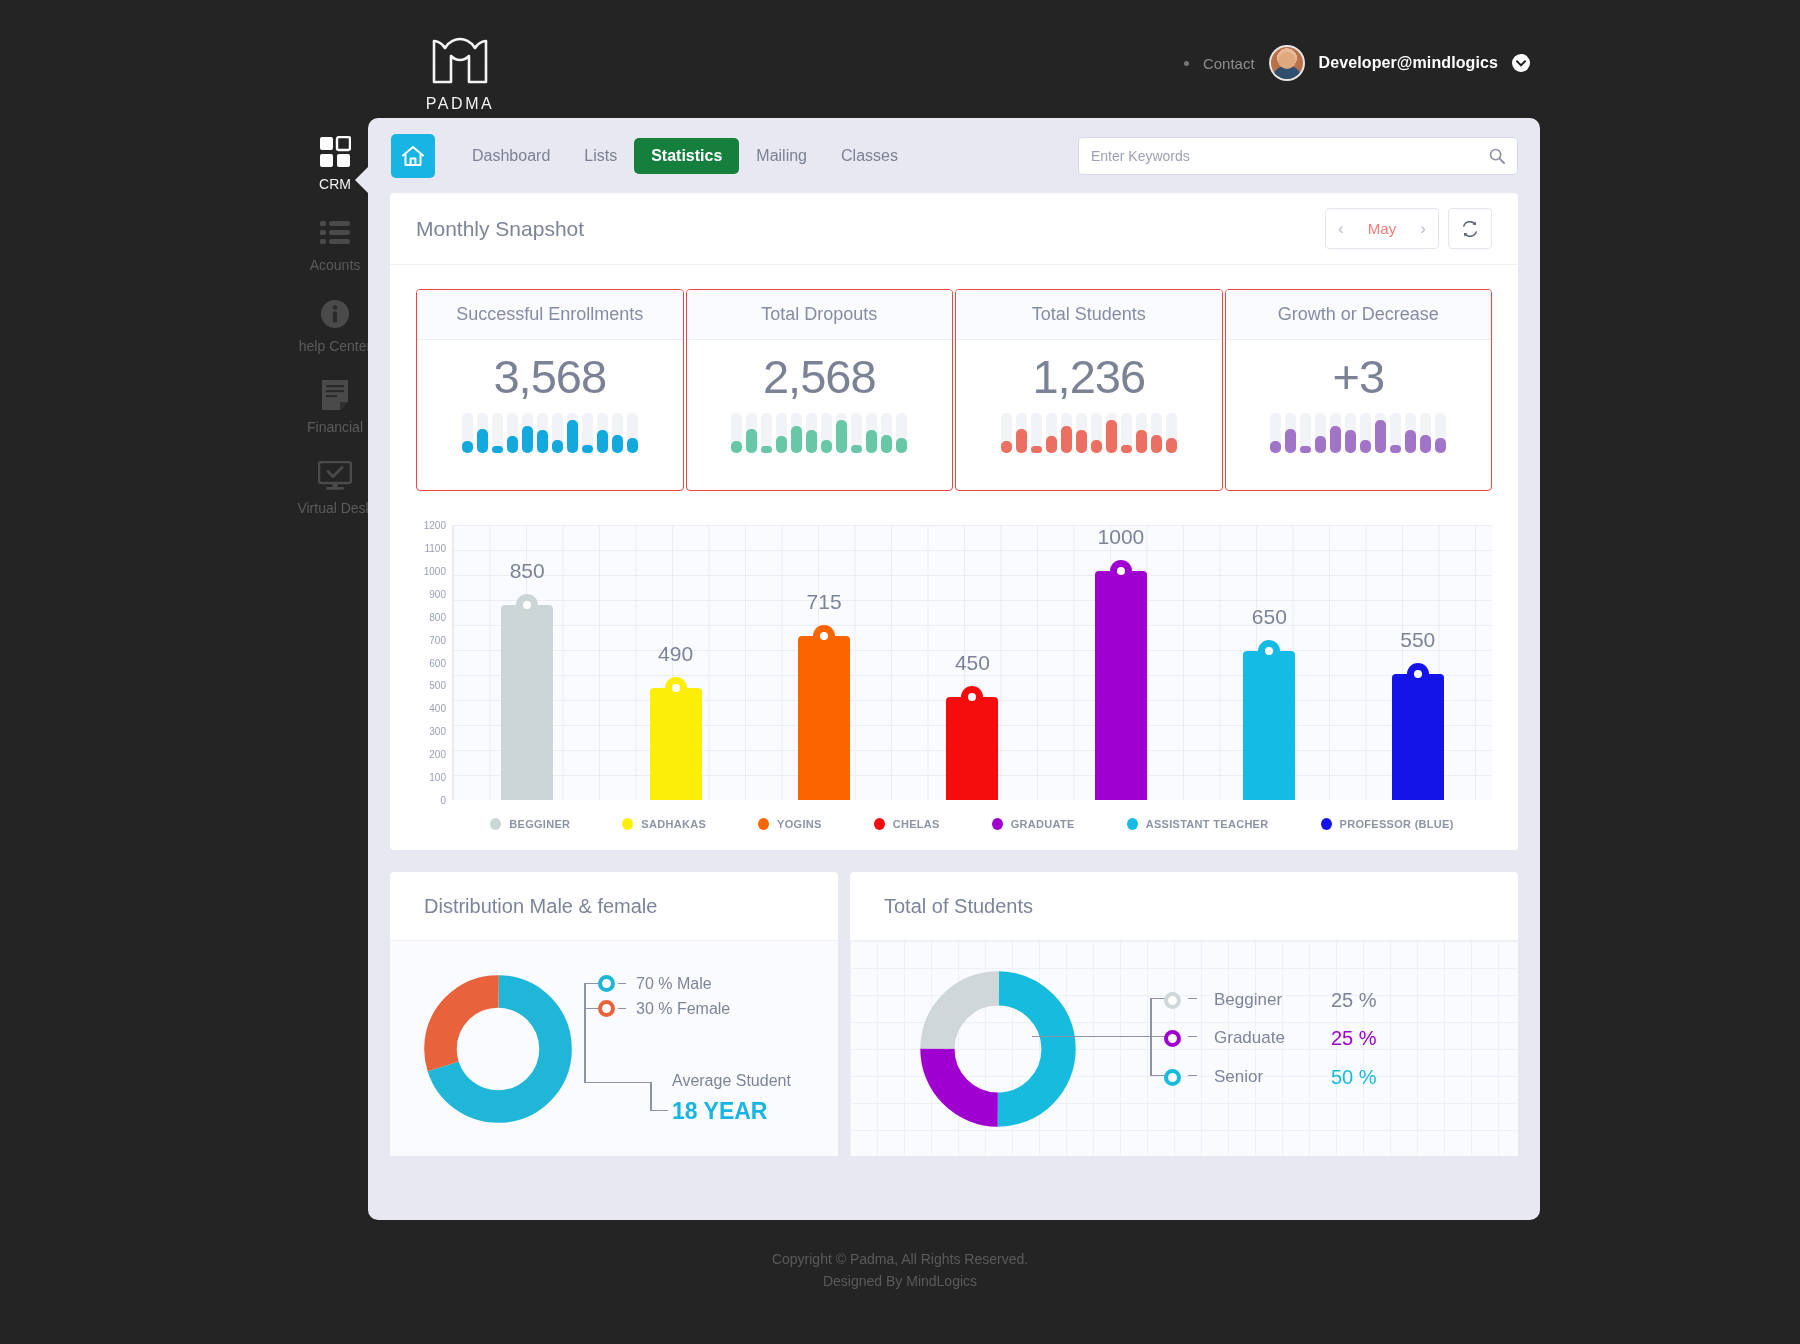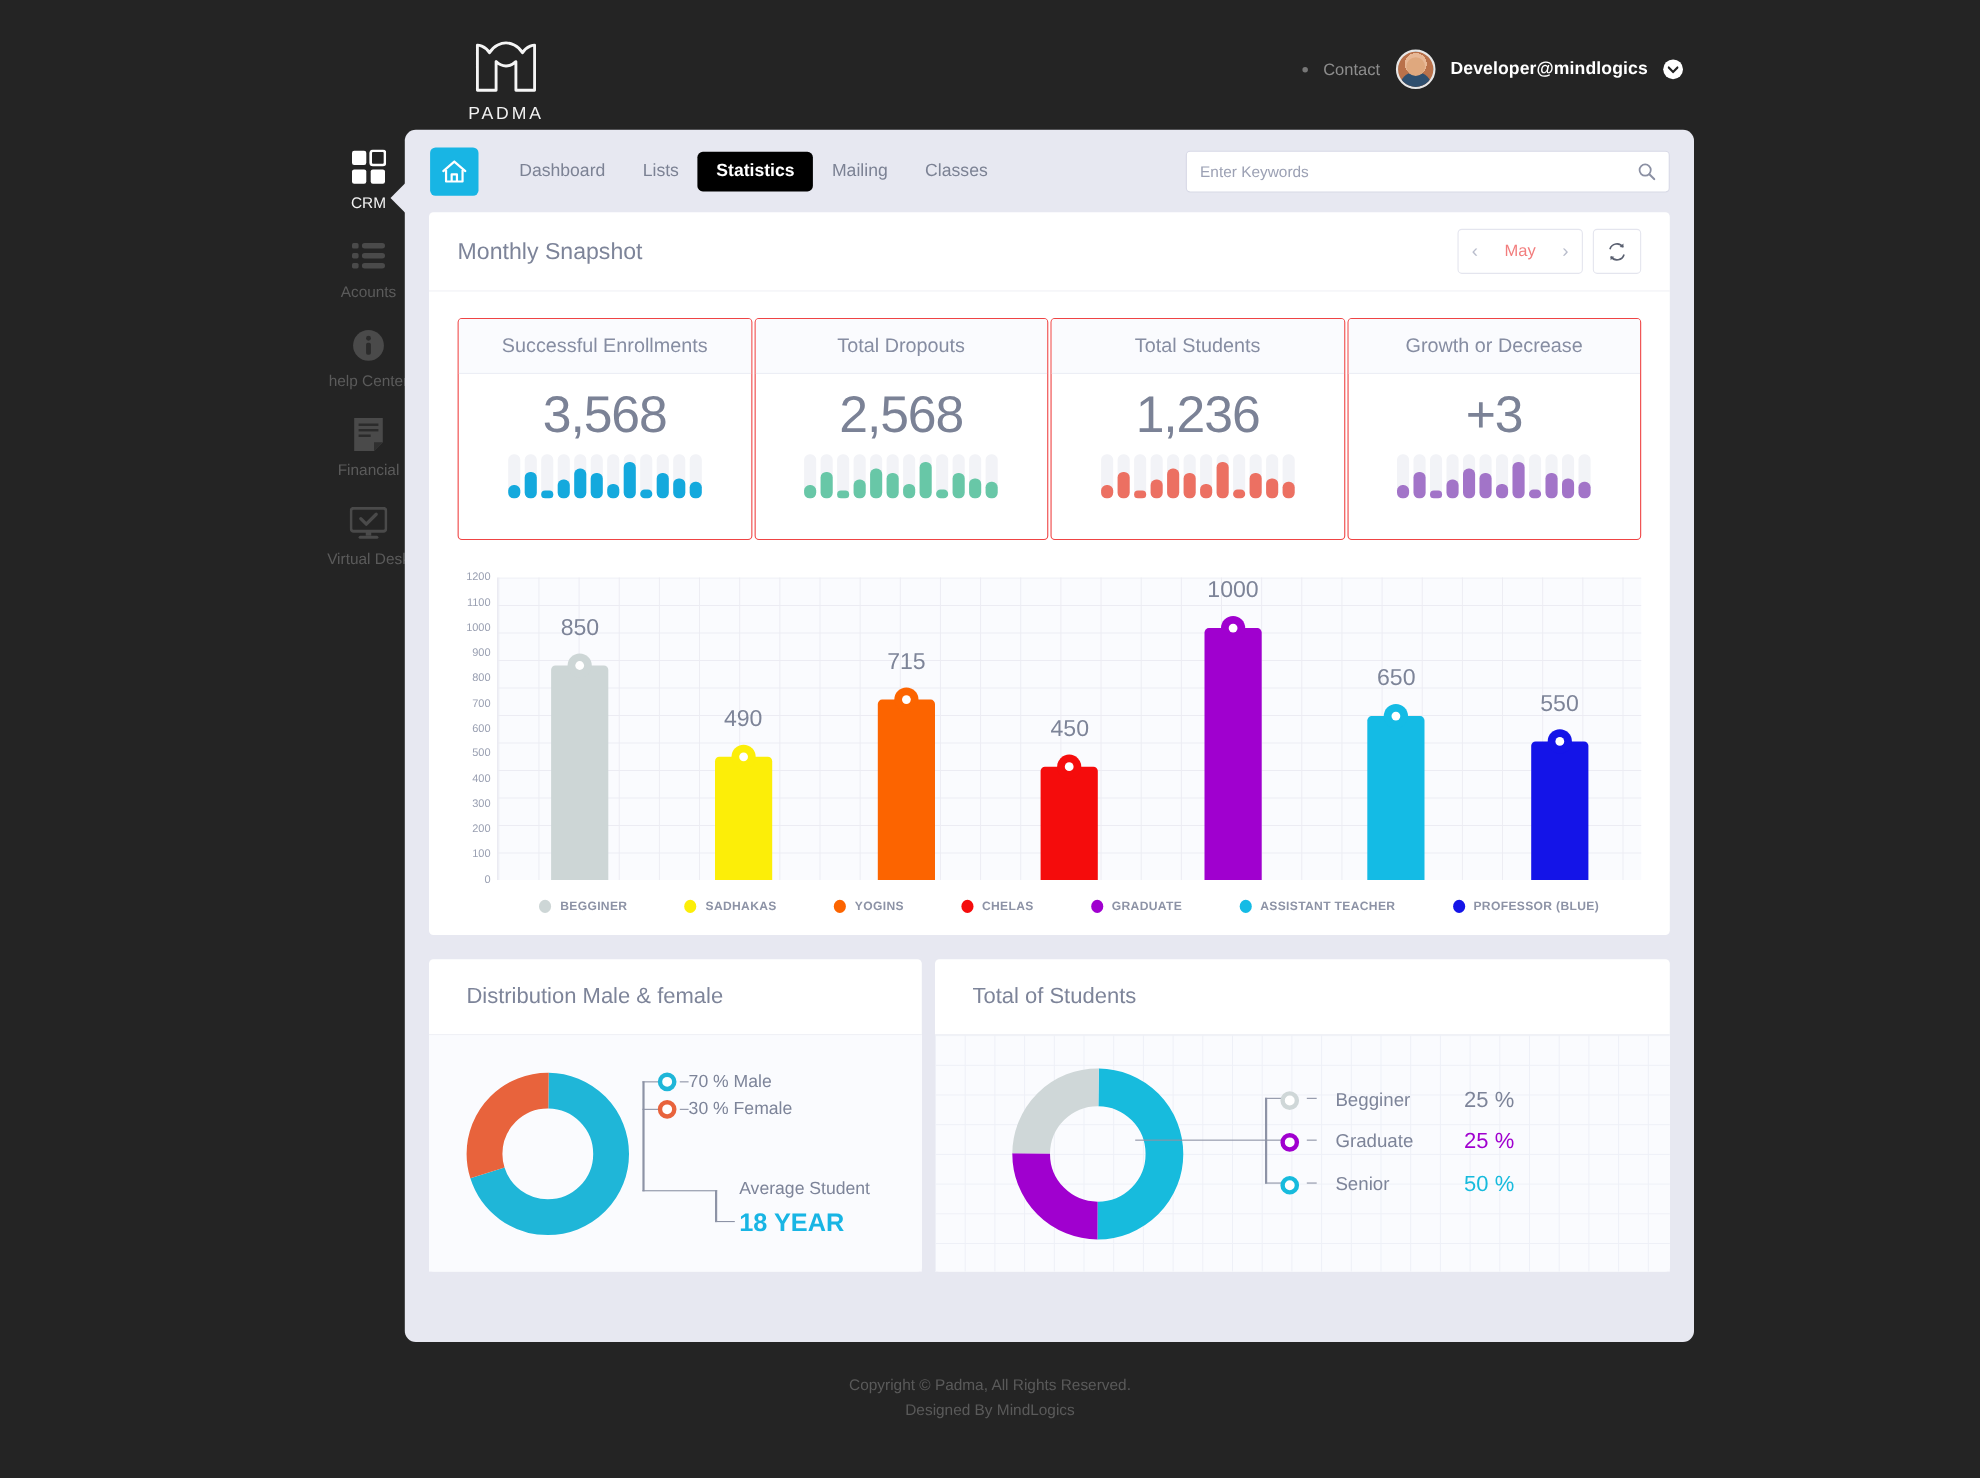--- a/index.html
+++ b/index.html
@@ -77,21 +77,21 @@
   }
   .home-btn{
     width:44px;height:44px;border-radius:5px;background:#18b5e4;
     display:flex;align-items:center;justify-content:center; flex:none;
   }
   .nav-tabs{ display:flex; align-items:center; margin-left:20px; }
   .nav-tab{
     font-size:16px; color:#7c8294; padding:9px 17px; border-radius:5px;
     white-space:nowrap;
   }
-  .nav-tab.active{ background:#000000; color:#fff; font-weight:bold; }
+  .nav-tab.active{ background:#15803d; color:#fff; font-weight:bold; }
   .search-wrap{
     margin-left:auto; width:440px; height:38px; background:#fff;
     border:1px solid #d8d9e6; border-radius:4px;
     display:flex; align-items:center; padding:0 12px;
   }
   .search-wrap input{
     border:none; outline:none; flex:1; font-size:14px; color:#8b90a3;
     font-family:inherit; background:transparent;
   }
   .search-wrap input::placeholder{ color:#9ca1b4; }
@@ -186,21 +186,21 @@
     background-size: 27px 27px;
     background-color:#fafbfe;
   }
 
   .donut-row{ display:flex; align-items:center; height:100%; }
   .donut{ position:relative; flex:none; }
   .donut svg{ display:block; }
 
   .md-legend{ margin-left:10px; position:relative; height:150px; width:250px;}
   .md-line{ position:absolute; background:#8d93a6; }
-  .md-entry{ position:absolute; display:flex; align-items:center; gap:3px;}
+  .md-entry{ position:absolute; display:flex; align-items:center; gap:13px;}
   .ring{ width:17px;height:17px;border-radius:50%; border:4px solid #18b5e4; background:#fff; flex:none;}
   .md-txt{ font-size:16px; color:#7d8499; white-space:nowrap;}
   .avg-lbl{ position:absolute; font-size:16px; color:#7d8499; }
   .avg-val{ position:absolute; font-size:23px; color:#18b5e4; font-weight:bold; }
 
   .ts-legend{ position:relative; margin-left:auto; margin-right:68px; width:300px; height:130px;}
   .ts-entry{ position:absolute; display:flex; align-items:center; gap:13px; }
   .ts-name{ font-size:17px; color:#7d8499; width:104px; }
   .ts-pct{ font-size:20px; }
 

